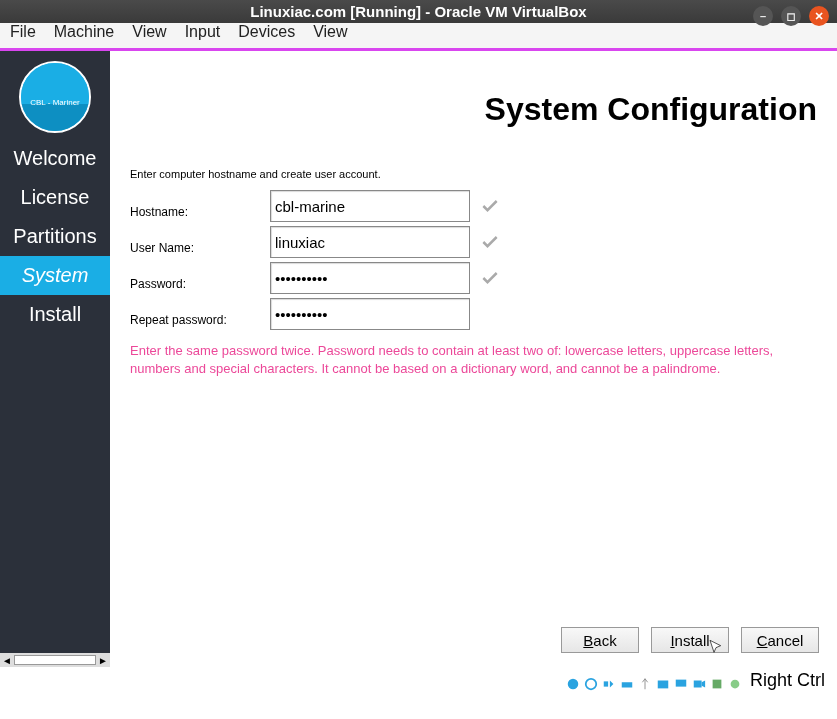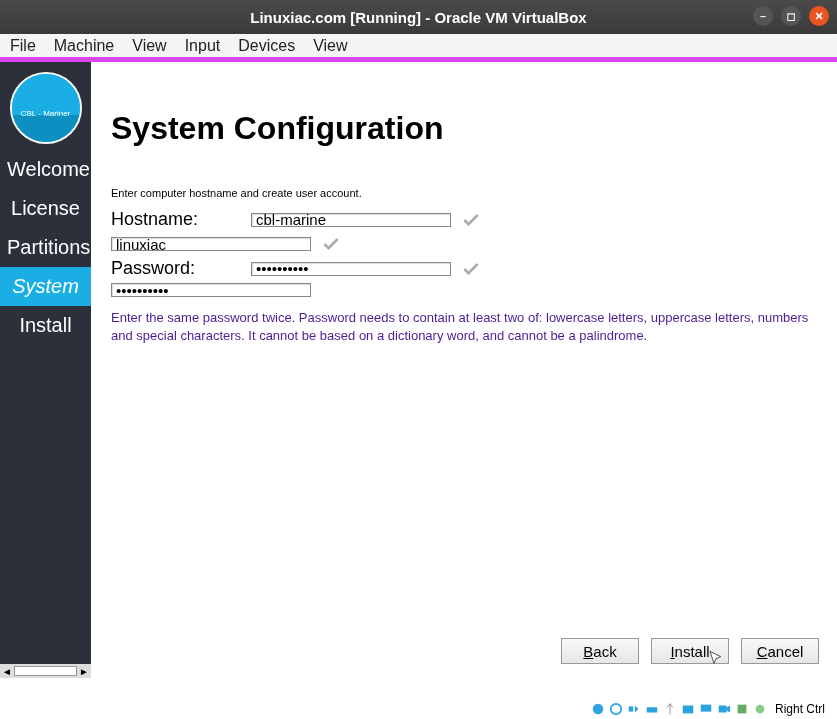--- a/index.html
+++ b/index.html
@@ -1,55 +1,55 @@
 <!DOCTYPE html>
 <html><head>
 <meta charset="utf-8">
 <style>
   * { box-sizing: border-box; margin: 0; padding: 0; }
   body { font-family: Arial, Helvetica, sans-serif; background: #fff; width: 837px; height: 719px; overflow: hidden; }
 
-  .titlebar { height: 34px; background: linear-gradient(to bottom, #4a4a4a, #3a3a3a); display: flex; align-items: center; justify-content: center; position: relative; color: #fff; font-weight: bold; font-size: 15px; }
+  .titlebar { height: 23px; background: linear-gradient(to bottom, #4a4a4a, #3a3a3a); display: flex; align-items: center; justify-content: center; position: relative; color: #fff; font-weight: bold; font-size: 15px; }
   .titlebar-controls { position: absolute; right: 8px; top: 6px; display: flex; gap: 8px; align-items: center; }
   .tb-btn { width: 20px; height: 20px; border-radius: 50%; display: flex; align-items: center; justify-content: center; font-size: 11px; }
   .tb-min { background: #555; color: #eee; }
   .tb-max { background: #555; color: #eee; }
   .tb-close { background: #e95420; color: #fff; }
 
-  .menubar { height: 28px; background: #f5f5f5; display: flex; align-items: center; padding: 0 10px; gap: 18px; font-size: 16px; color: #222; border-bottom: 5px solid #d946ef; }
+  .menubar { height: 28px; background: #f5f5f5; display: flex; align-items: flex-start; padding: 0 10px; gap: 18px; font-size: 16px; color: #222; border-bottom: 3px solid #d946ef; }
   .menubar span { cursor: default; }
 
   .content { display: flex; height: 616px; }
 
-  .sidebar { width: 91px; background: #2b303a; color: #fff; text-align: center; font-size: 20px; display:flex; flex-direction:column; }
+  .sidebar { width: 110px; background: #2b303a; color: #fff; text-align: center; font-size: 20px; display:flex; flex-direction:column; }
   .logo { width: 72px; height: 72px; border-radius: 50%; background: #1aaee5; margin: 10px auto 6px; position: relative; overflow:hidden; border:2px solid #fff; }
   .logo::after{ content:""; position:absolute; inset:0; background:linear-gradient(to bottom, #1aaee5 60%, #0d8fc2 60%);}
   .logo-text{ position:absolute; top:52%; left:0; right:0; font-size:8px; color:#fff; z-index:2; }
   .side-item { padding: 8px 7px; cursor: default; }
   .side-item.active { background: #1aaee5; font-style: italic; }
 
   .main { flex: 1; background: #fff; padding: 20px 20px 10px 20px; position: relative; display:flex; flex-direction:column; }
-  h1 { font-size: 32px; font-weight: bold; text-align: left; margin: 28px 0 40px; }
+  h1 { font-size: 32px; font-weight: bold; text-align: right; margin: 20px 0 40px; }
   .intro { font-size: 11px; margin-bottom: 10px; }
 
   .form-row { display: flex; align-items: center; margin-bottom: 4px; }
-  .form-row label { width: 140px; font-size: 18px; }
-  .form-row input { width: 200px; height: 14px; border: 1px solid #888; background:#fff; padding: 0 4px; font-size: 15px; box-shadow: inset 1px 1px 1px rgba(0,0,0,0.15); }
+  .form-row label { width: 140px; font-size: 12px; margin-top: 12px; }
+  .form-row input { width: 200px; height: 32px; border: 1px solid #888; background:#fff; padding: 0 4px; font-size: 15px; box-shadow: inset 1px 1px 1px rgba(0,0,0,0.15); }
   .checkmark { width: 20px; height: 20px; margin-left: 10px; color: #aaa; }
 
-  .hint { font-size: 13px; color: #4c1d95; margin-top: 8px; line-height: 1.35; }
+  .hint { font-size: 13px; color: #ec4899; margin-top: 8px; line-height: 1.35; }
 
   .buttons { position: absolute; bottom: 14px; right: 18px; display: flex; gap: 12px; }
   .btn { min-width: 78px; height: 26px; background: linear-gradient(#f8f8f8,#e6e6e6); border:1px solid #999; font-size:15px; display:flex; align-items:center; justify-content:center; padding:0 10px; cursor:default;}
   .btn .ul{ text-decoration: underline; }
 
   .sidebar-scroll { height:14px; background:#ddd; display:flex; align-items:center; justify-content:space-between; padding:0 2px; font-size:10px; margin-top:auto; color:#000;}
   .sidebar-scroll .thumb{ flex:1; height:10px; background:#fff; border:1px solid #999; margin:0 2px;}
 
-  .statusbar { height: 24px; display:flex; align-items:flex-start; justify-content:flex-end; padding: 0 12px; font-size:12px; gap:4px;margin-top:24px; }
+  .statusbar { height: 24px; display:flex; align-items:flex-end; justify-content:flex-end; padding: 0 12px; font-size:18px; gap:4px; }
   .status-ico { width:14px; height:14px; display:inline-block; }
   .cursor { position:absolute; bottom:12px; right:113px; width:16px; height:16px; }
 </style>
 </head>
 <body>
 
 <div class="titlebar">
   <span>Linuxiac.com [Running] - Oracle VM VirtualBox</span>
   <div class="titlebar-controls">
     <div class="tb-btn tb-min">–</div>
@@ -89,33 +89,35 @@
     <div class="intro">Enter computer hostname and create user account.</div>
 
     <div class="form-row">
       <label>Hostname:</label>
       <input type="text" value="cbl-marine" style="">
       <svg class="checkmark" viewBox="0 0 24 24">
           <path d="M4 12l5 5L20 6" stroke="#aaa" stroke-width="3" fill="none"></path>
         </svg>
     </div>
     <div class="form-row">
+      <label>User Name:</label>
       <input type="text" value="linuxiac" style="">
       <svg class="checkmark" viewBox="0 0 24 24">
           <path d="M4 12l5 5L20 6" stroke="#aaa" stroke-width="3" fill="none"></path>
         </svg>
     </div>
     <div class="form-row">
       <label>Password:</label>
       <input type="password" value="••••••••••" style="">
       <svg class="checkmark" viewBox="0 0 24 24">
           <path d="M4 12l5 5L20 6" stroke="#aaa" stroke-width="3" fill="none"></path>
         </svg>
     </div>
     <div class="form-row">
+      <label>Repeat password:</label>
       <input type="password" value="••••••••••" style="">
     </div>
 
     <div class="hint">Enter the same password twice. Password needs to contain at least two of: lowercase letters, uppercase letters, numbers and special characters. It cannot be based on a dictionary word, and cannot be a palindrome.</div>
 
     <div class="buttons">
       <div class="btn"><span class="ul">B</span>ack</div>
       <div class="btn"><span class="ul">I</span>nstall</div>
       <div class="btn"><span class="ul">C</span>ancel</div>
     </div>

